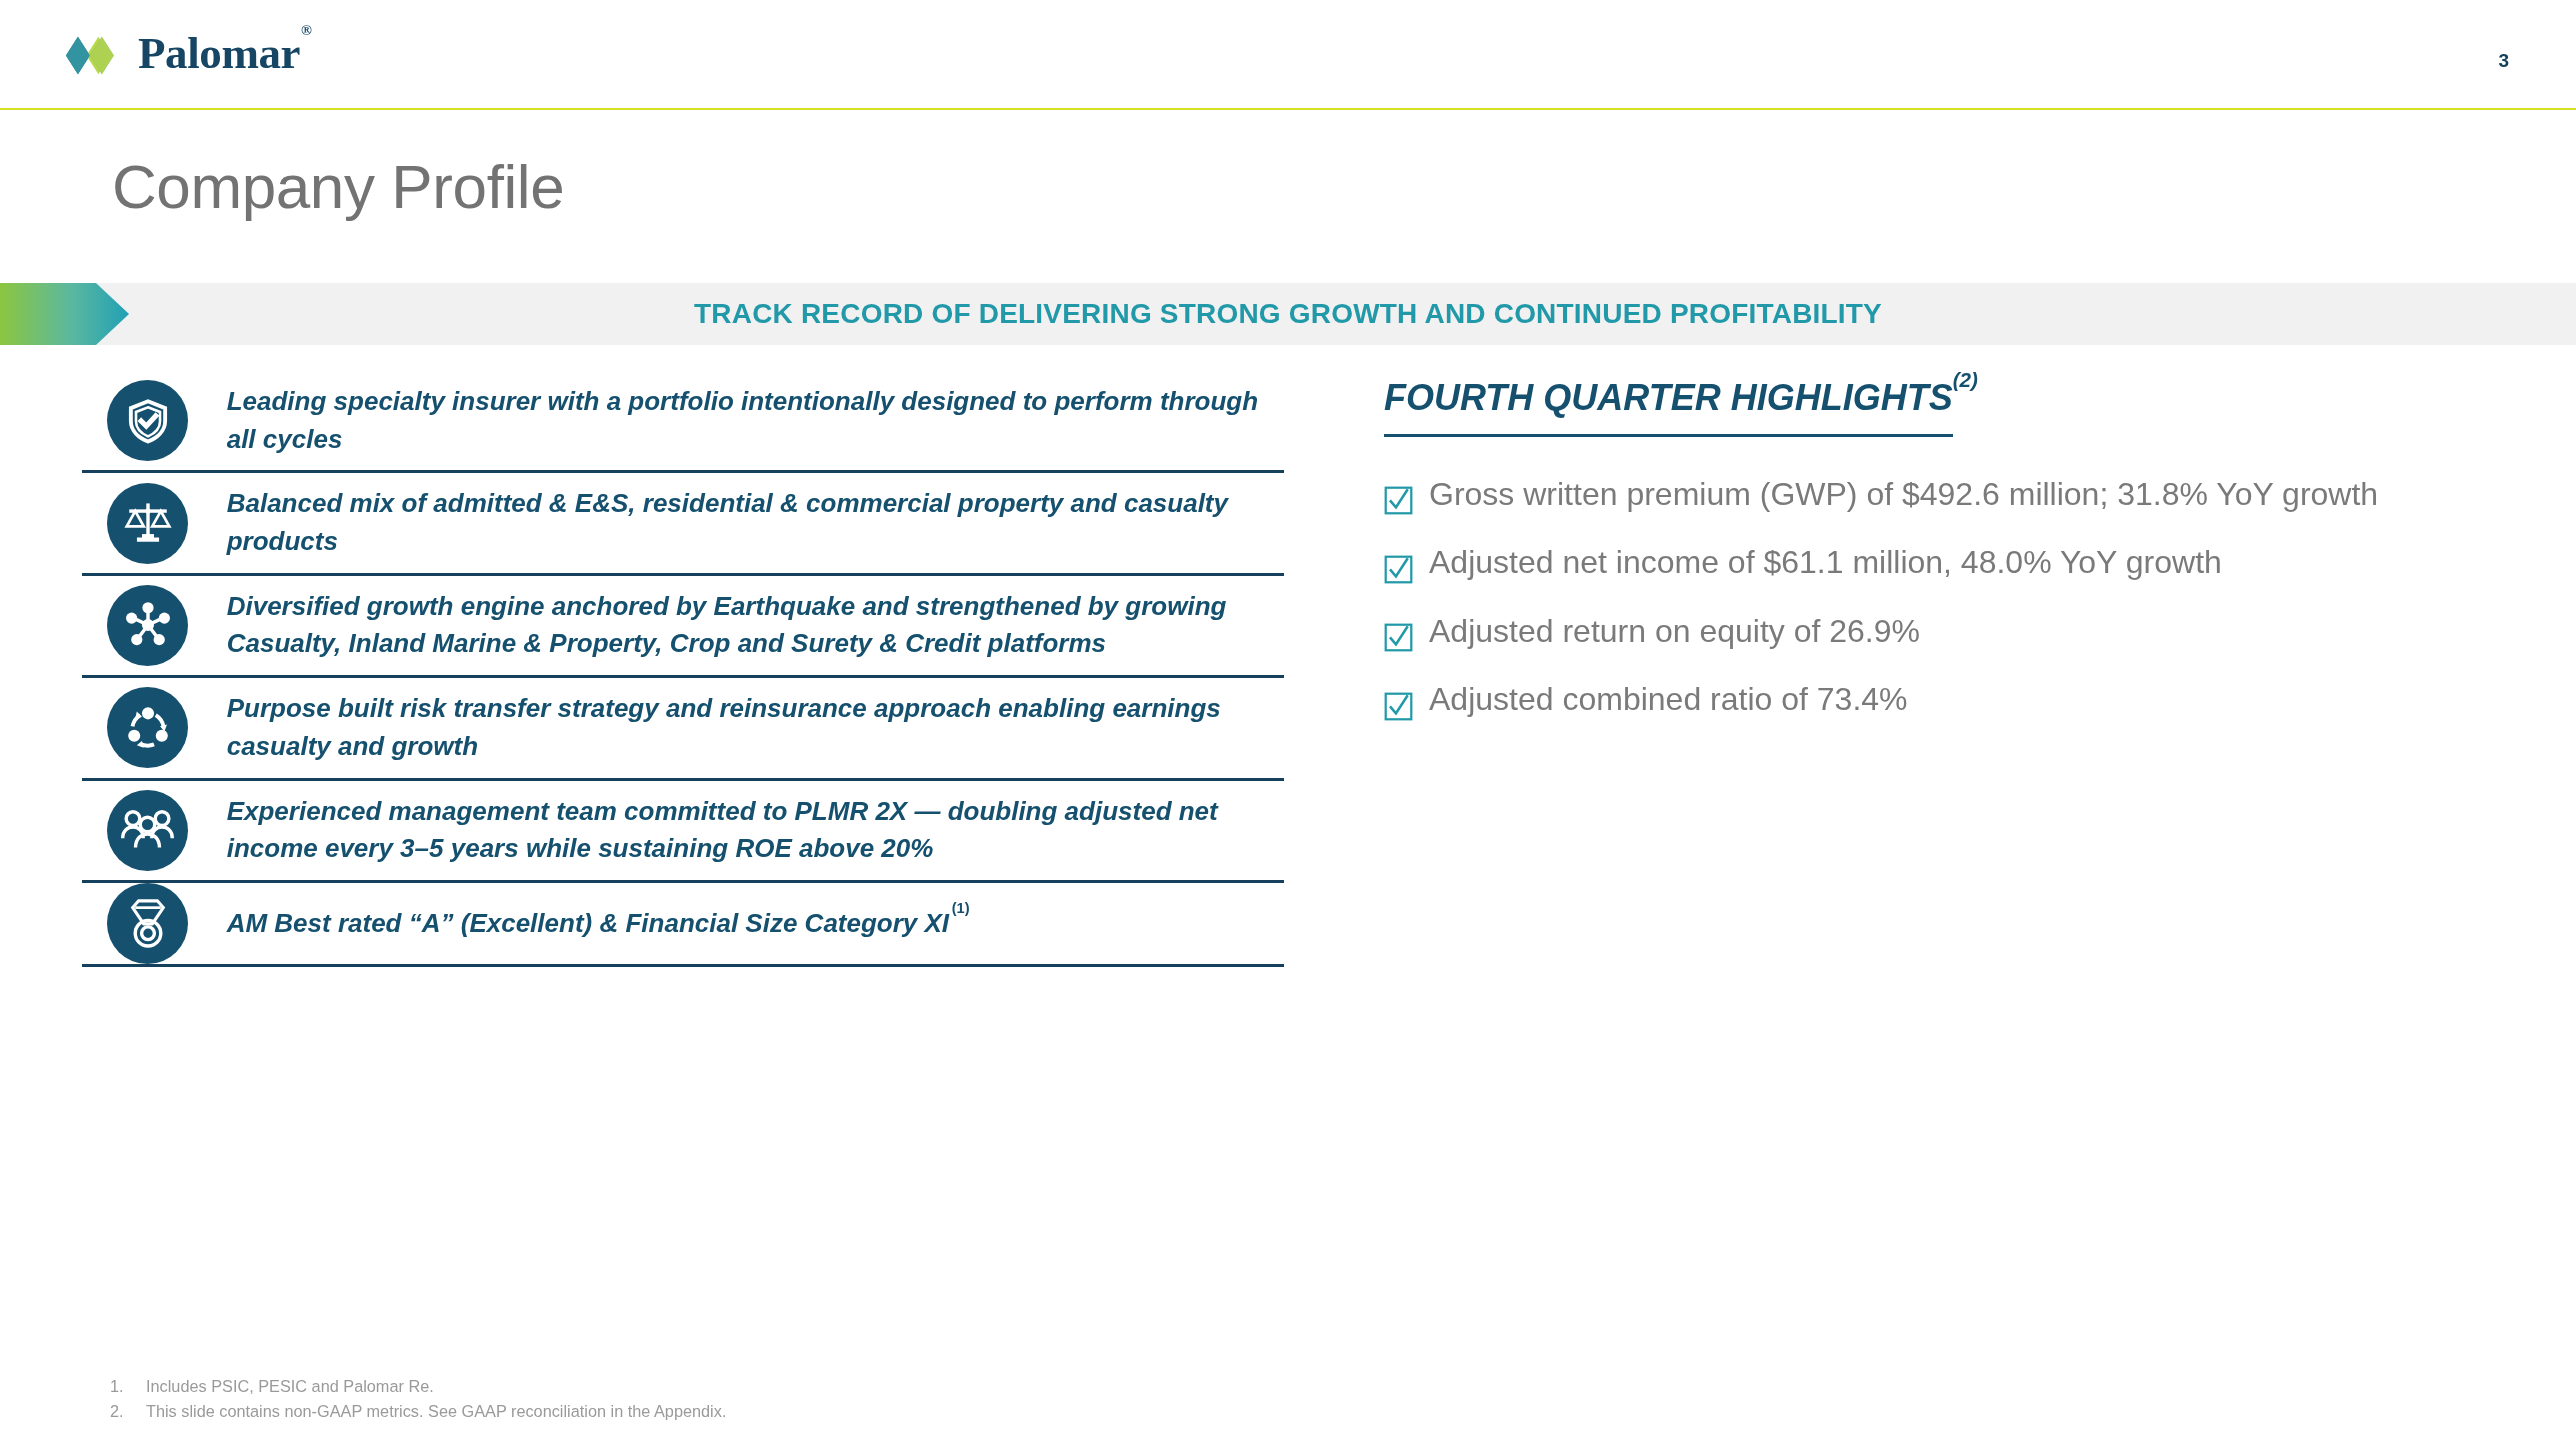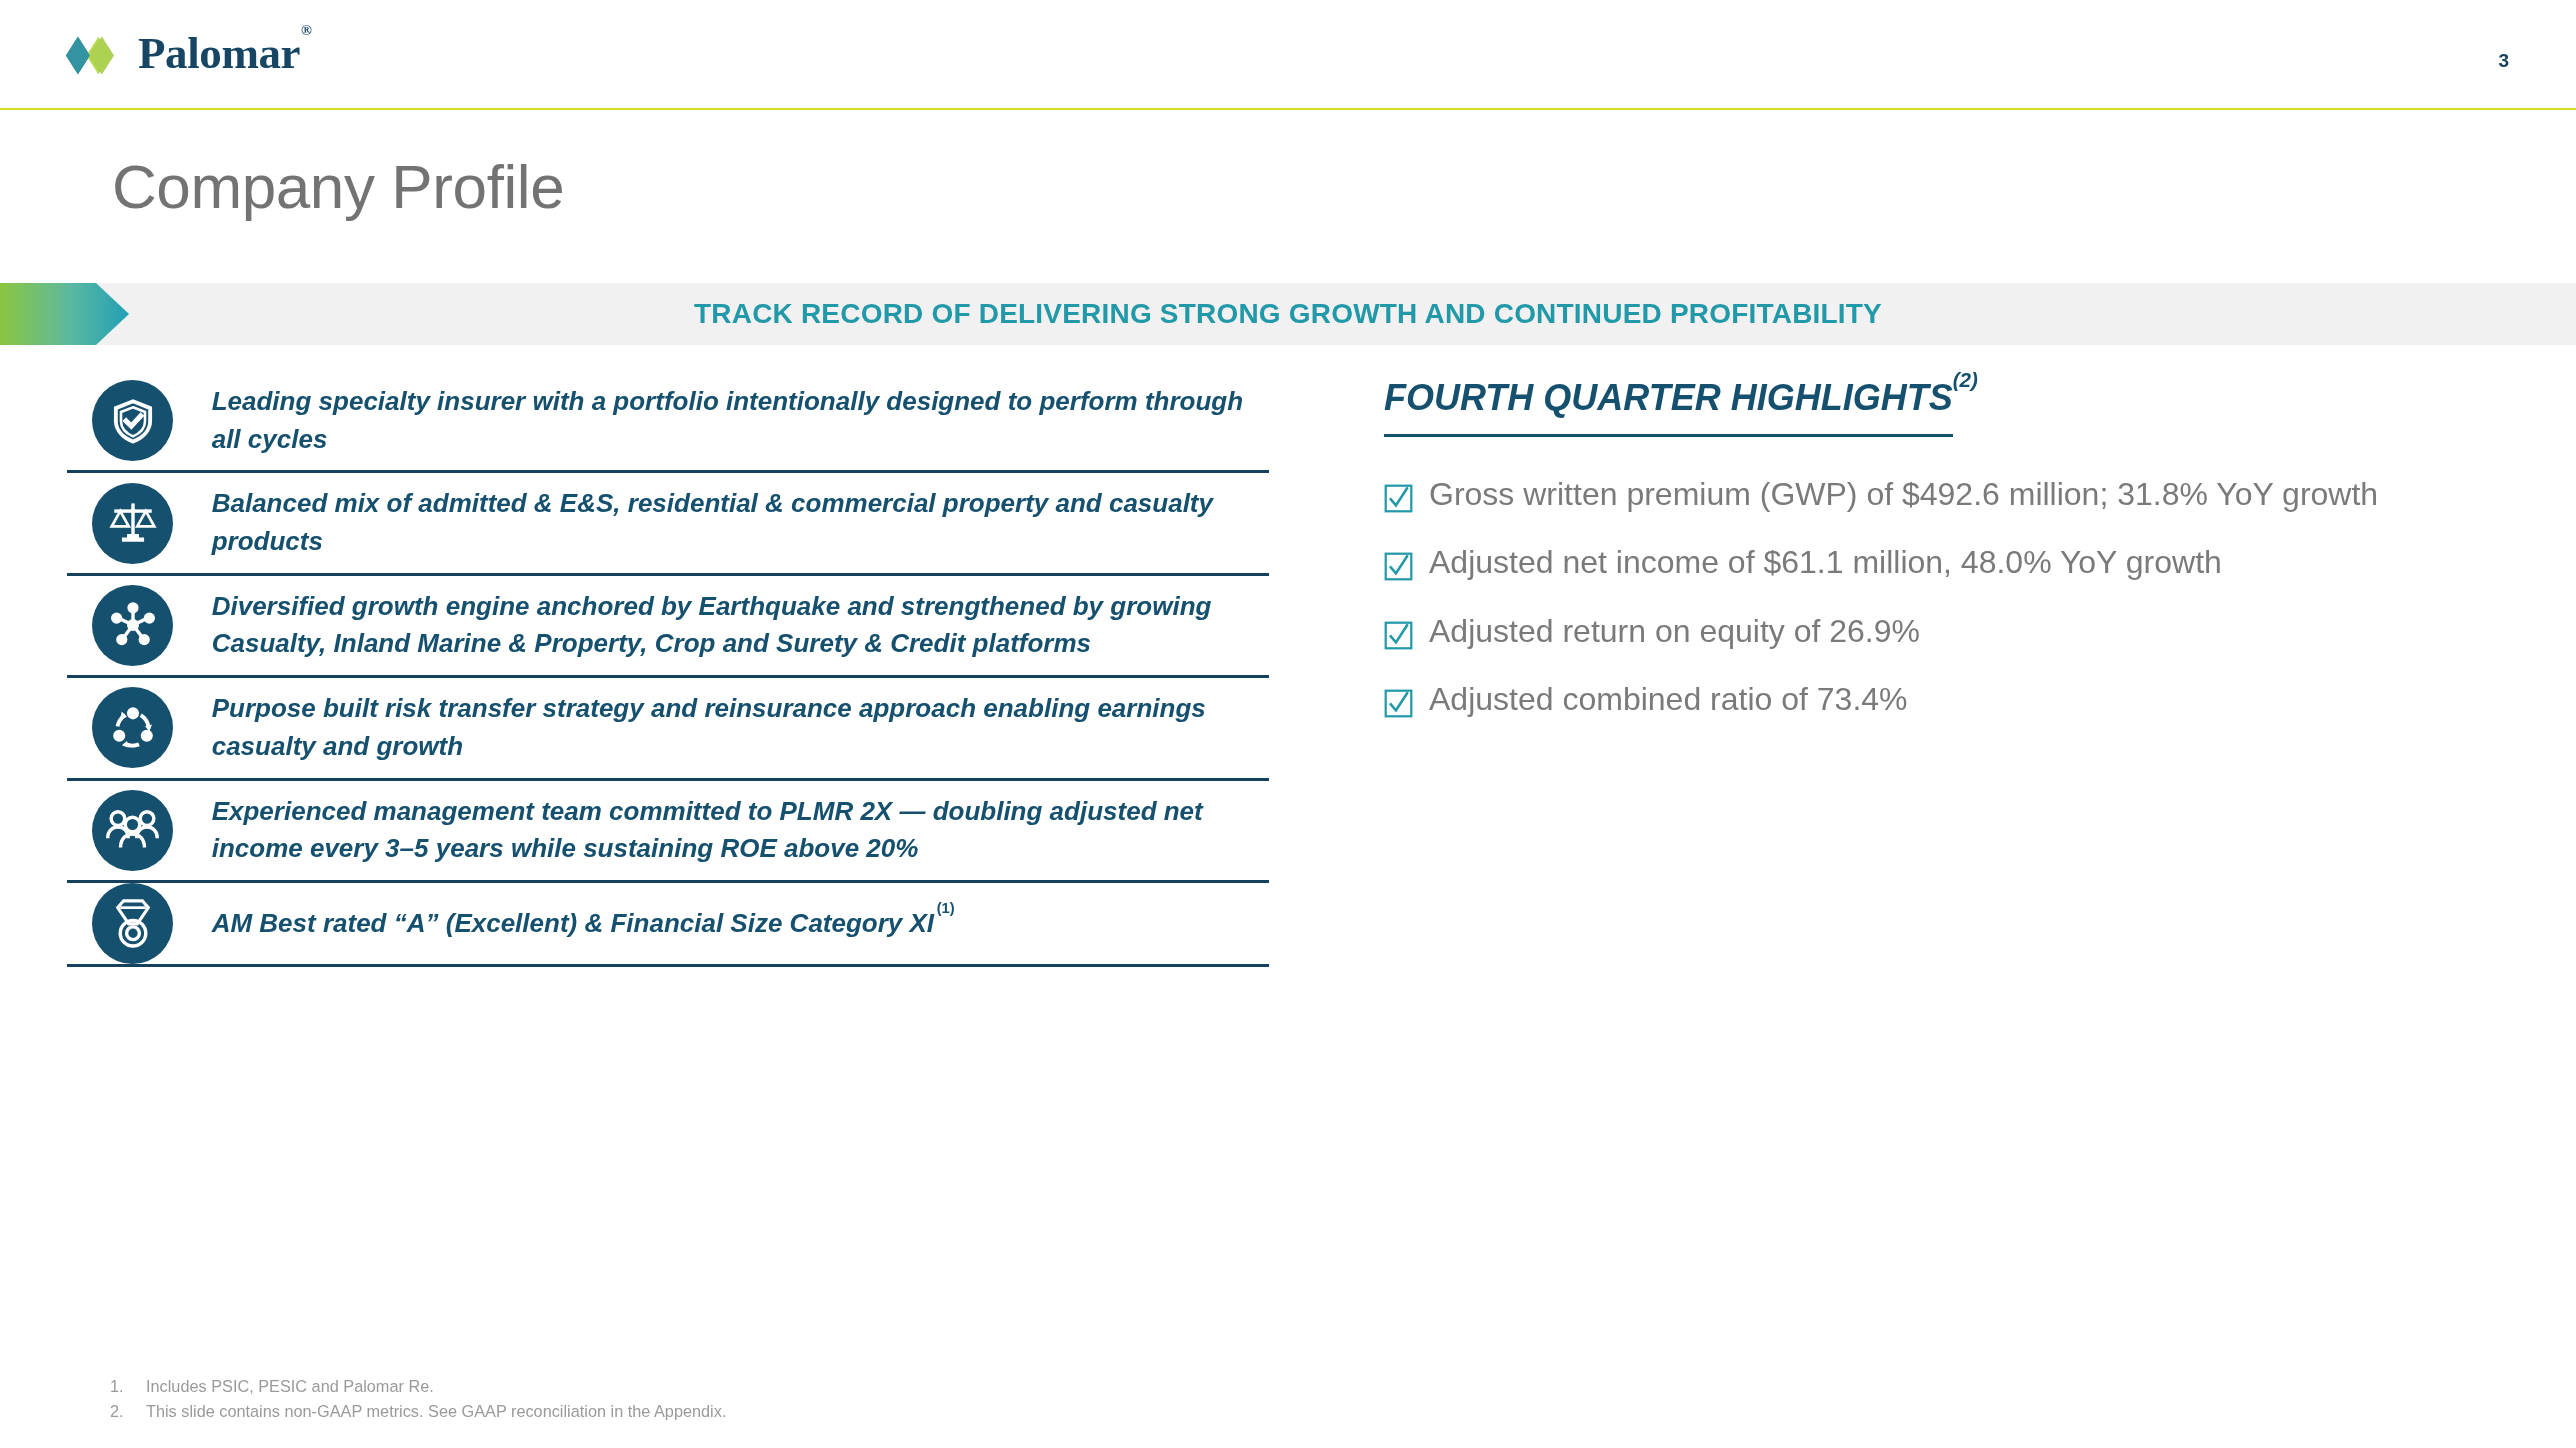--- a/index.html
+++ b/index.html
@@ -98,21 +98,21 @@
     text-align: center;
     font-size: 28px;
     font-weight: bold;
     color: #2199a8;
     letter-spacing: 0.2px;
   }
 
   
   #left-col {
     position: absolute;
-    left: 67px;
+    left: 82px;
     top: 371px;
     width: 1202px;
   }
   .feature-row {
     display: flex;
     align-items: center;
     border-bottom: 3.4px solid #15415c;
     box-sizing: border-box;
   }
   .feature-row:last-child { }
@@ -174,21 +174,21 @@
     display: inline-block;
   }
   #highlights-heading .sup {
     font-size: 20.6px;
     vertical-align: super;
     position: relative;
     top: -10.3px;
   }
   .hl-item {
     display: flex;
-    align-items: center;
+    align-items: flex-end;
     margin-bottom: 26px;
   }
   .hl-check {
     width: 45px;
     min-width: 45px;
     padding-top: 8.6px;
   }
   .hl-check svg { display:block; }
   .hl-text {
     font-size: 32px;

